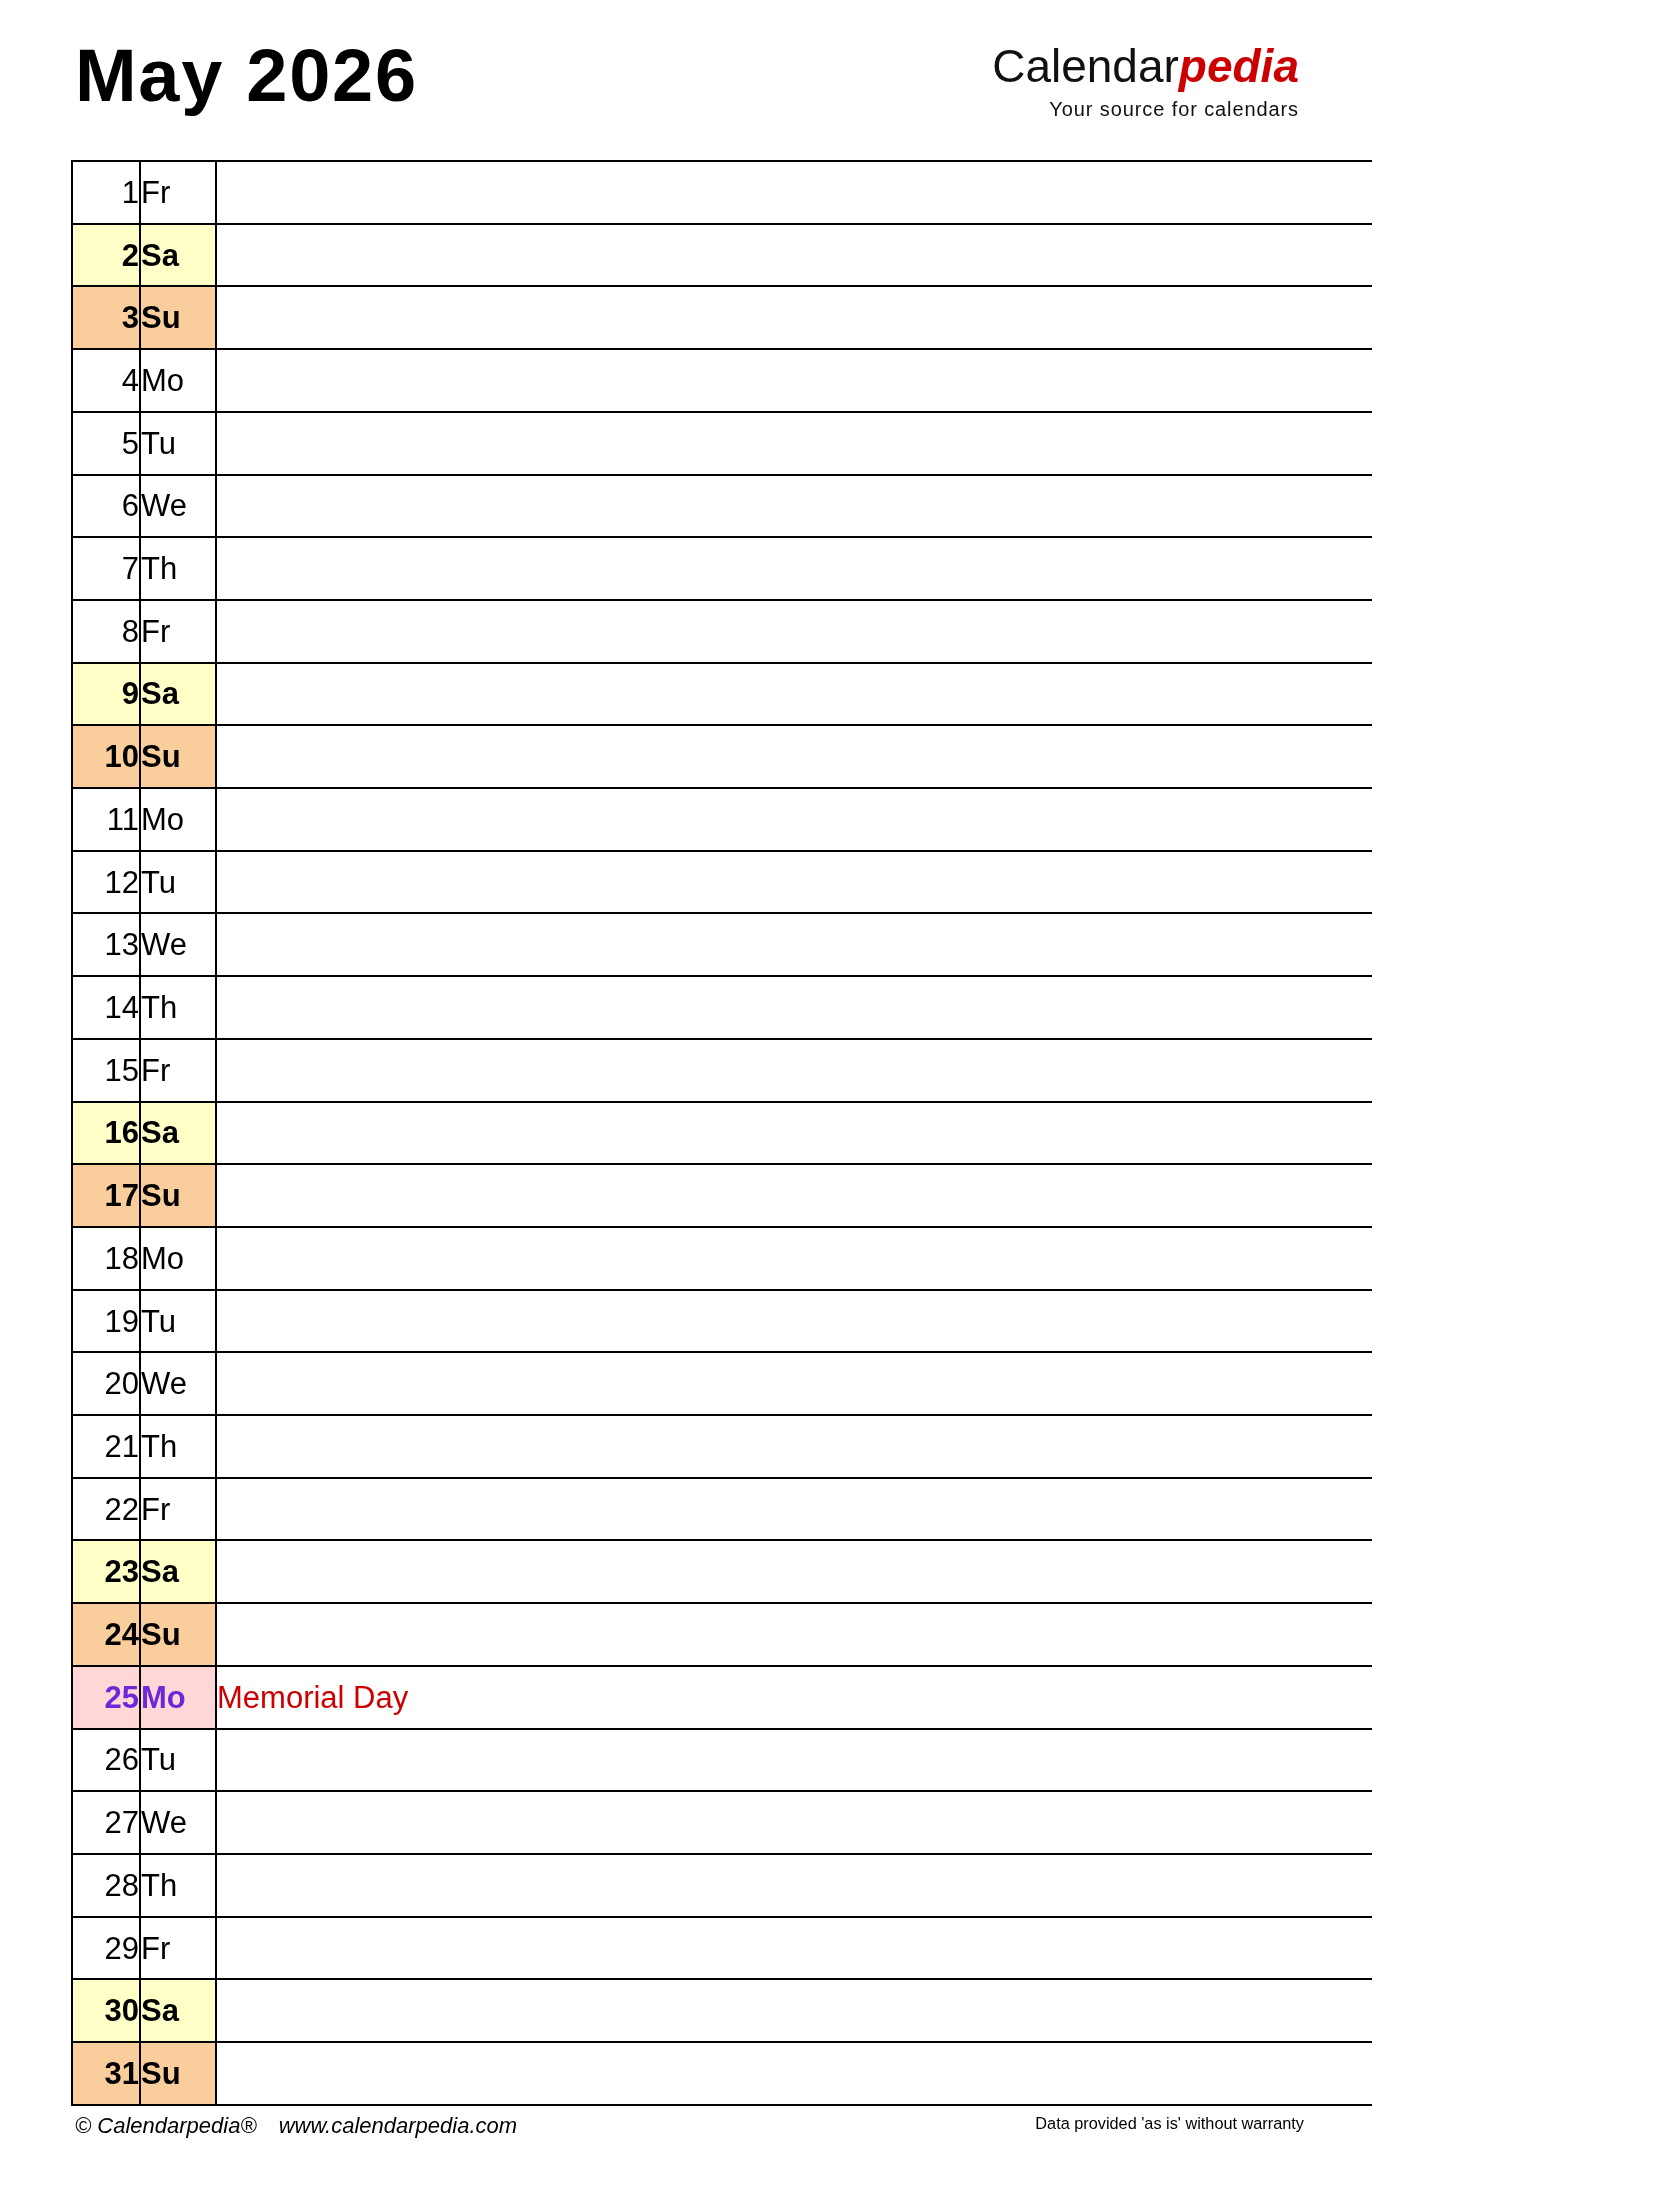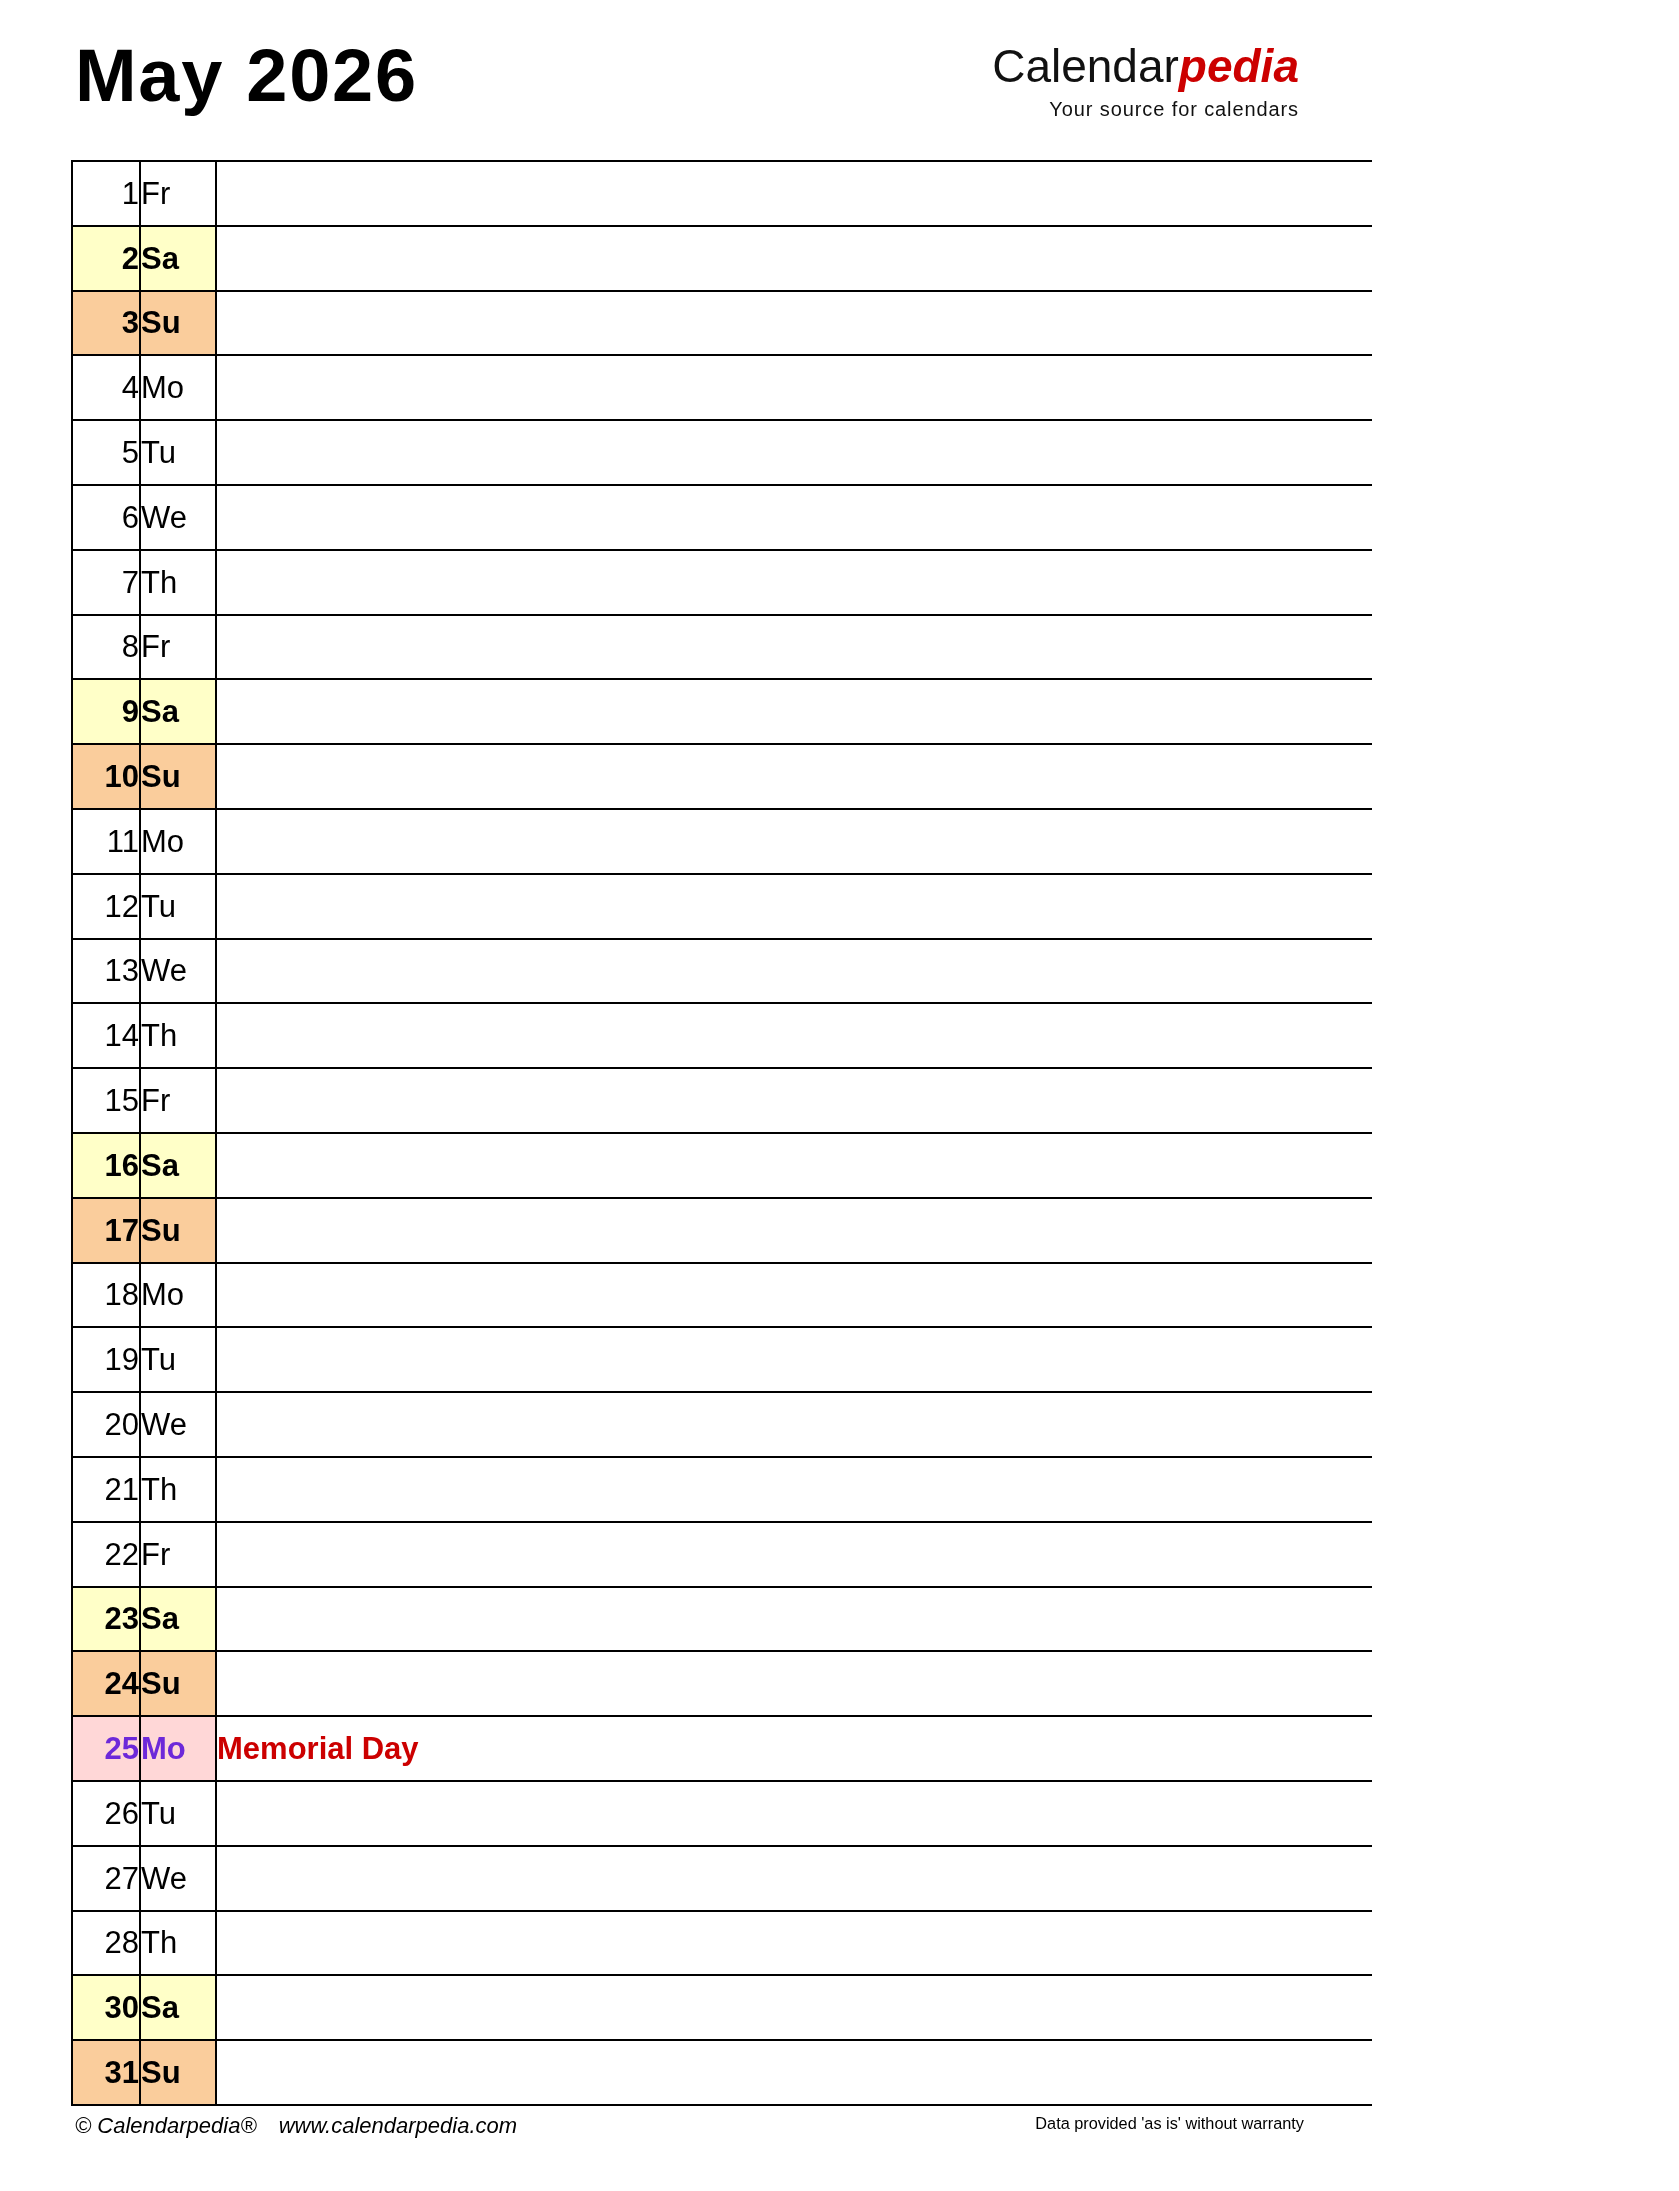--- a/index.html
+++ b/index.html
@@ -88,21 +88,21 @@
     background: #FACD9C;
     font-weight: bold;
   }
   tr.row-holiday td.cell-day, tr.row-holiday td.cell-wd {
     background: #FFD7D7;
     font-weight: bold;
     color: #6d28d9;
   }
   tr.row-holiday td.cell-note {
     color: #CC0000;
-    font-weight: bold;
+    font-weight: normal;
     margin-top: 20px;
   }
   .footer-left {
     position: absolute;
     left: 75px;
     top: 2113px;
     font-size: 22px;
     color: #000000;
     white-space: nowrap;
     font-style: italic;
@@ -264,20 +264,25 @@
         <tr class="row-weekday">
           <td class="cell-day">27</td>
           <td class="cell-wd">We</td>
           <td class="cell-note"></td>
         </tr>
         <tr class="row-weekday">
           <td class="cell-day">28</td>
           <td class="cell-wd">Th</td>
           <td class="cell-note"></td>
         </tr>
+        <tr class="row-weekday">
+          <td class="cell-day">29</td>
+          <td class="cell-wd">Fr</td>
+          <td class="cell-note"></td>
+        </tr>
         <tr class="row-sat">
           <td class="cell-day">30</td>
           <td class="cell-wd">Sa</td>
           <td class="cell-note"></td>
         </tr>
         <tr class="row-sun">
           <td class="cell-day">31</td>
           <td class="cell-wd">Su</td>
           <td class="cell-note"></td>
         </tr>

